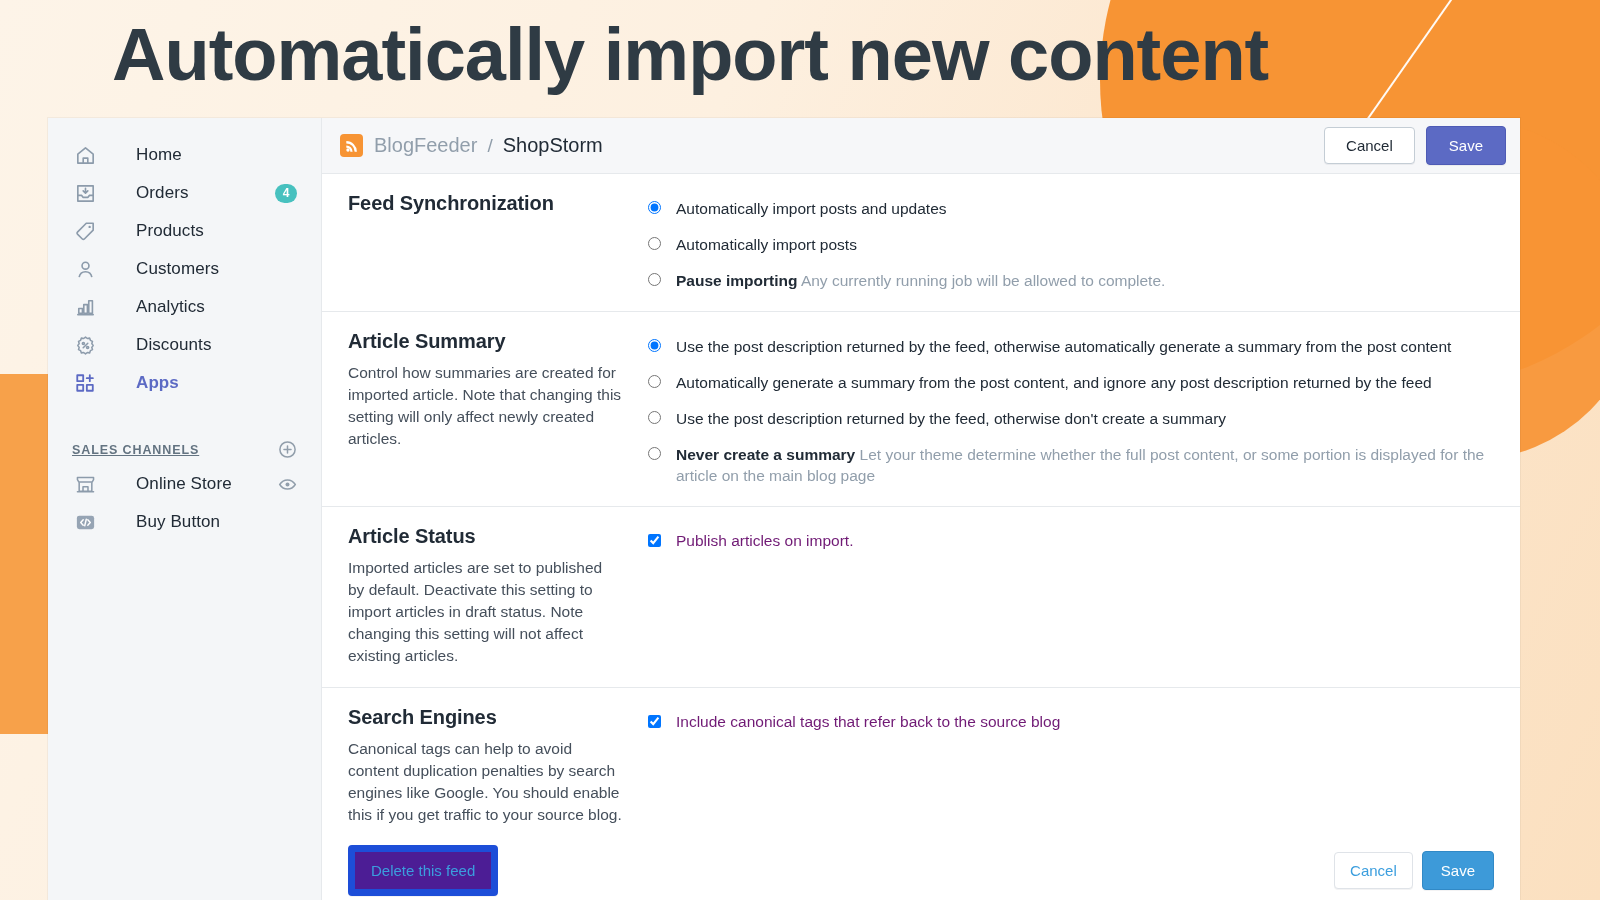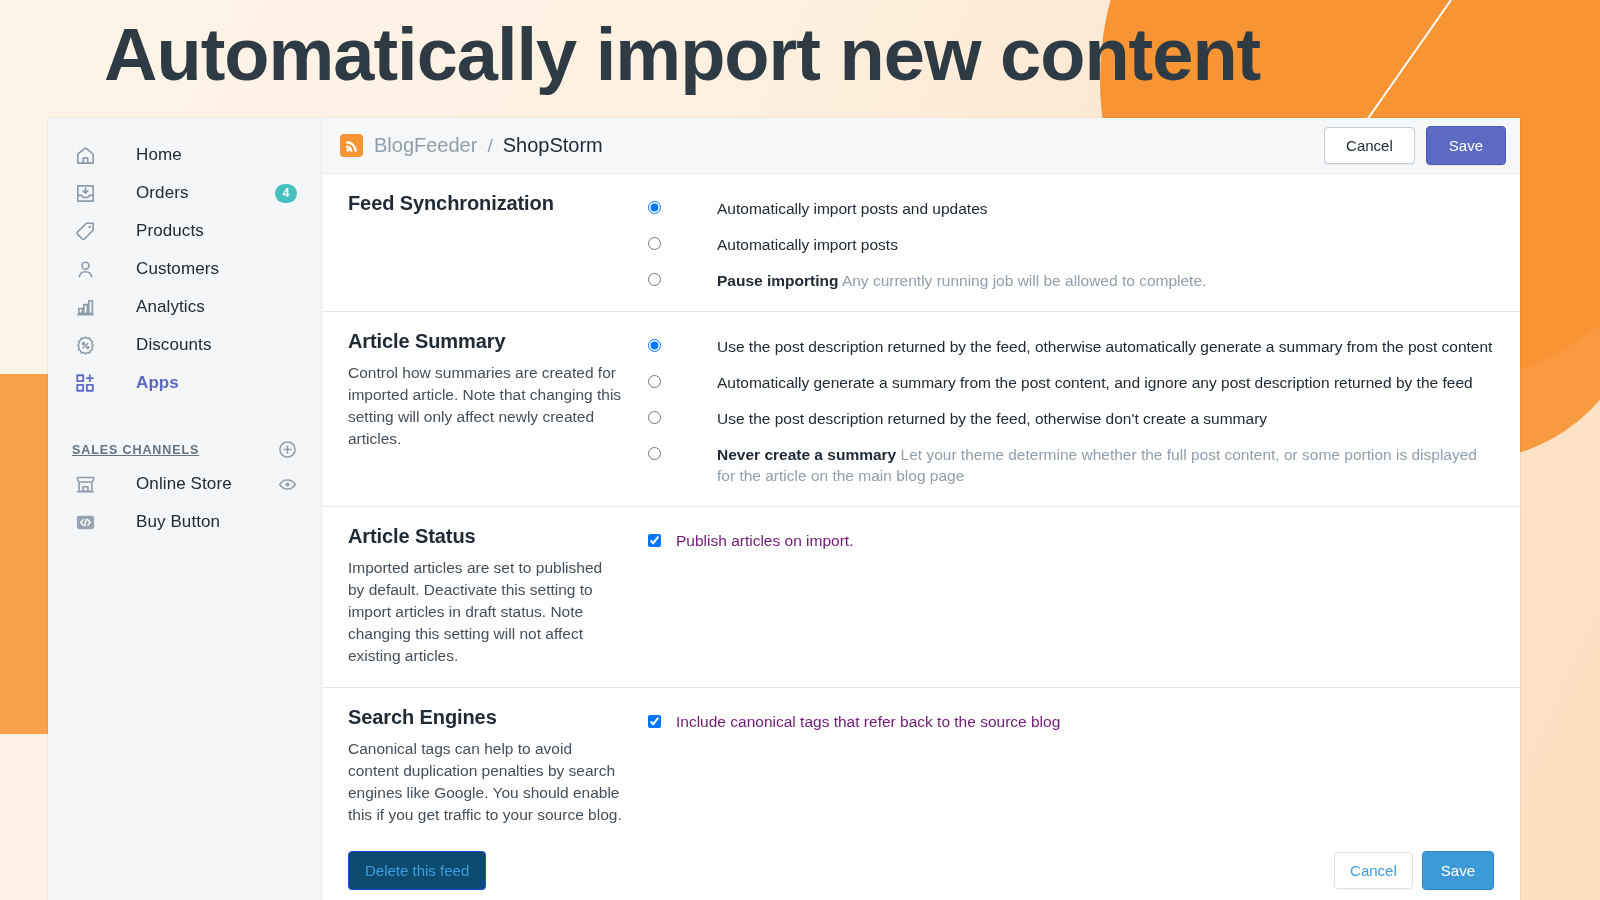--- a/index.html
+++ b/index.html
@@ -45,21 +45,21 @@
     width: 2px; height: 520px;
     background: #fff;
     transform: rotate(35deg);
     transform-origin: top center;
     opacity: .95;
   }
 
   
   .headline {
     position: absolute;
-    left: 104px; top: 18px;
+    left: 112px; top: 18px;
     font-size: 74px;
     line-height: 1.0;
     font-weight: bold;
     color: #2f3b44;
     letter-spacing: -1px;
     white-space: nowrap;
     z-index: 5;
   }
 
   
@@ -223,39 +223,38 @@
   input[type=radio], input[type=checkbox] {
     margin: 3px 15px 0 0;
     flex: 0 0 auto;
     width: 13px; height: 13px;
     cursor: pointer;
   }
   .opt-label {
     font-size: 15.5px;
     line-height: 21px;
     color: #212b36;
-    margin-left: 41px;
   }
   .opt-label .strong { font-weight: 600; }
   .opt-label .muted { color: #919eab; }
 
   .check-row { display: flex; align-items: flex-start; }
   .check-label { font-size: 15.5px; color: #701a75; line-height: 20px; }
 
   
   .footer {
     height: 76px;
     flex: 0 0 76px;
     display: flex;
     align-items: center;
     padding: 0 26px;
   }
   .btn-delete {
-    background: #0c4a6e;
-    border: 1px solid #1d4ed8;
+    background: #4c1d95;
+    border: 7px solid #1d4ed8;
     color: #3b9ede;
     padding: 10px 16px;
     font-size: 15px;
     border-radius: 4px;
     box-shadow: 0 1px 0 rgba(22,29,37,.05);
   }
   .footer-actions { margin-left: auto; display: flex; align-items: center; gap: 9px; }
   .btn-cancel-bot {
     background: #fff;
     border: 1px solid #dfe3e8;

